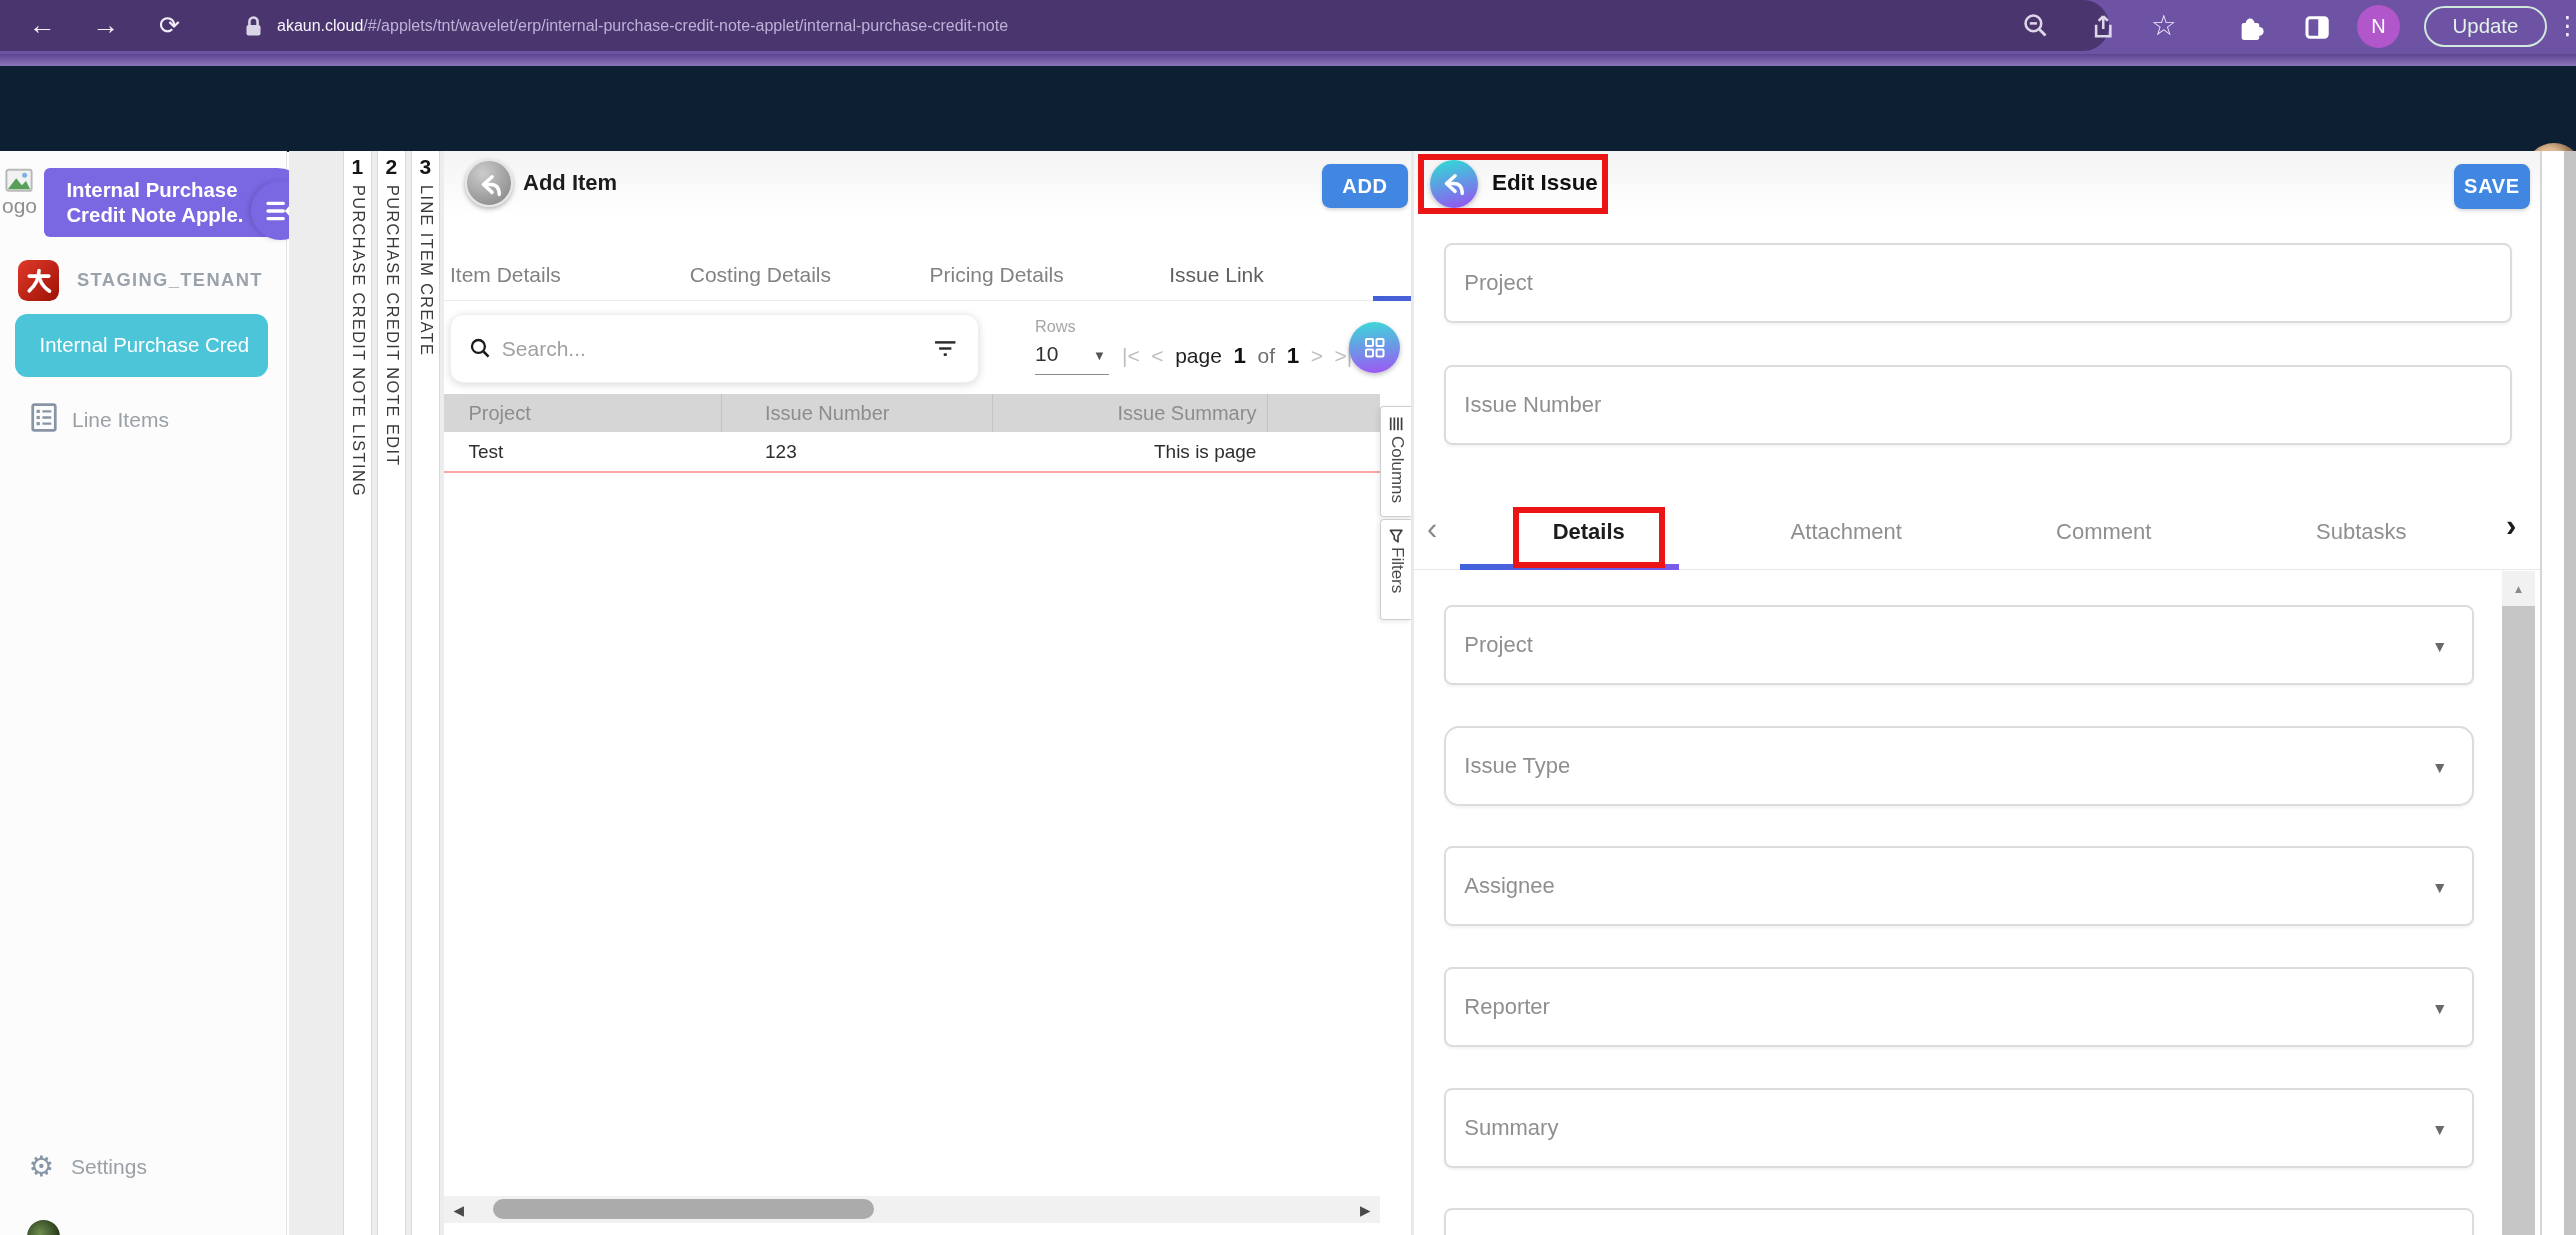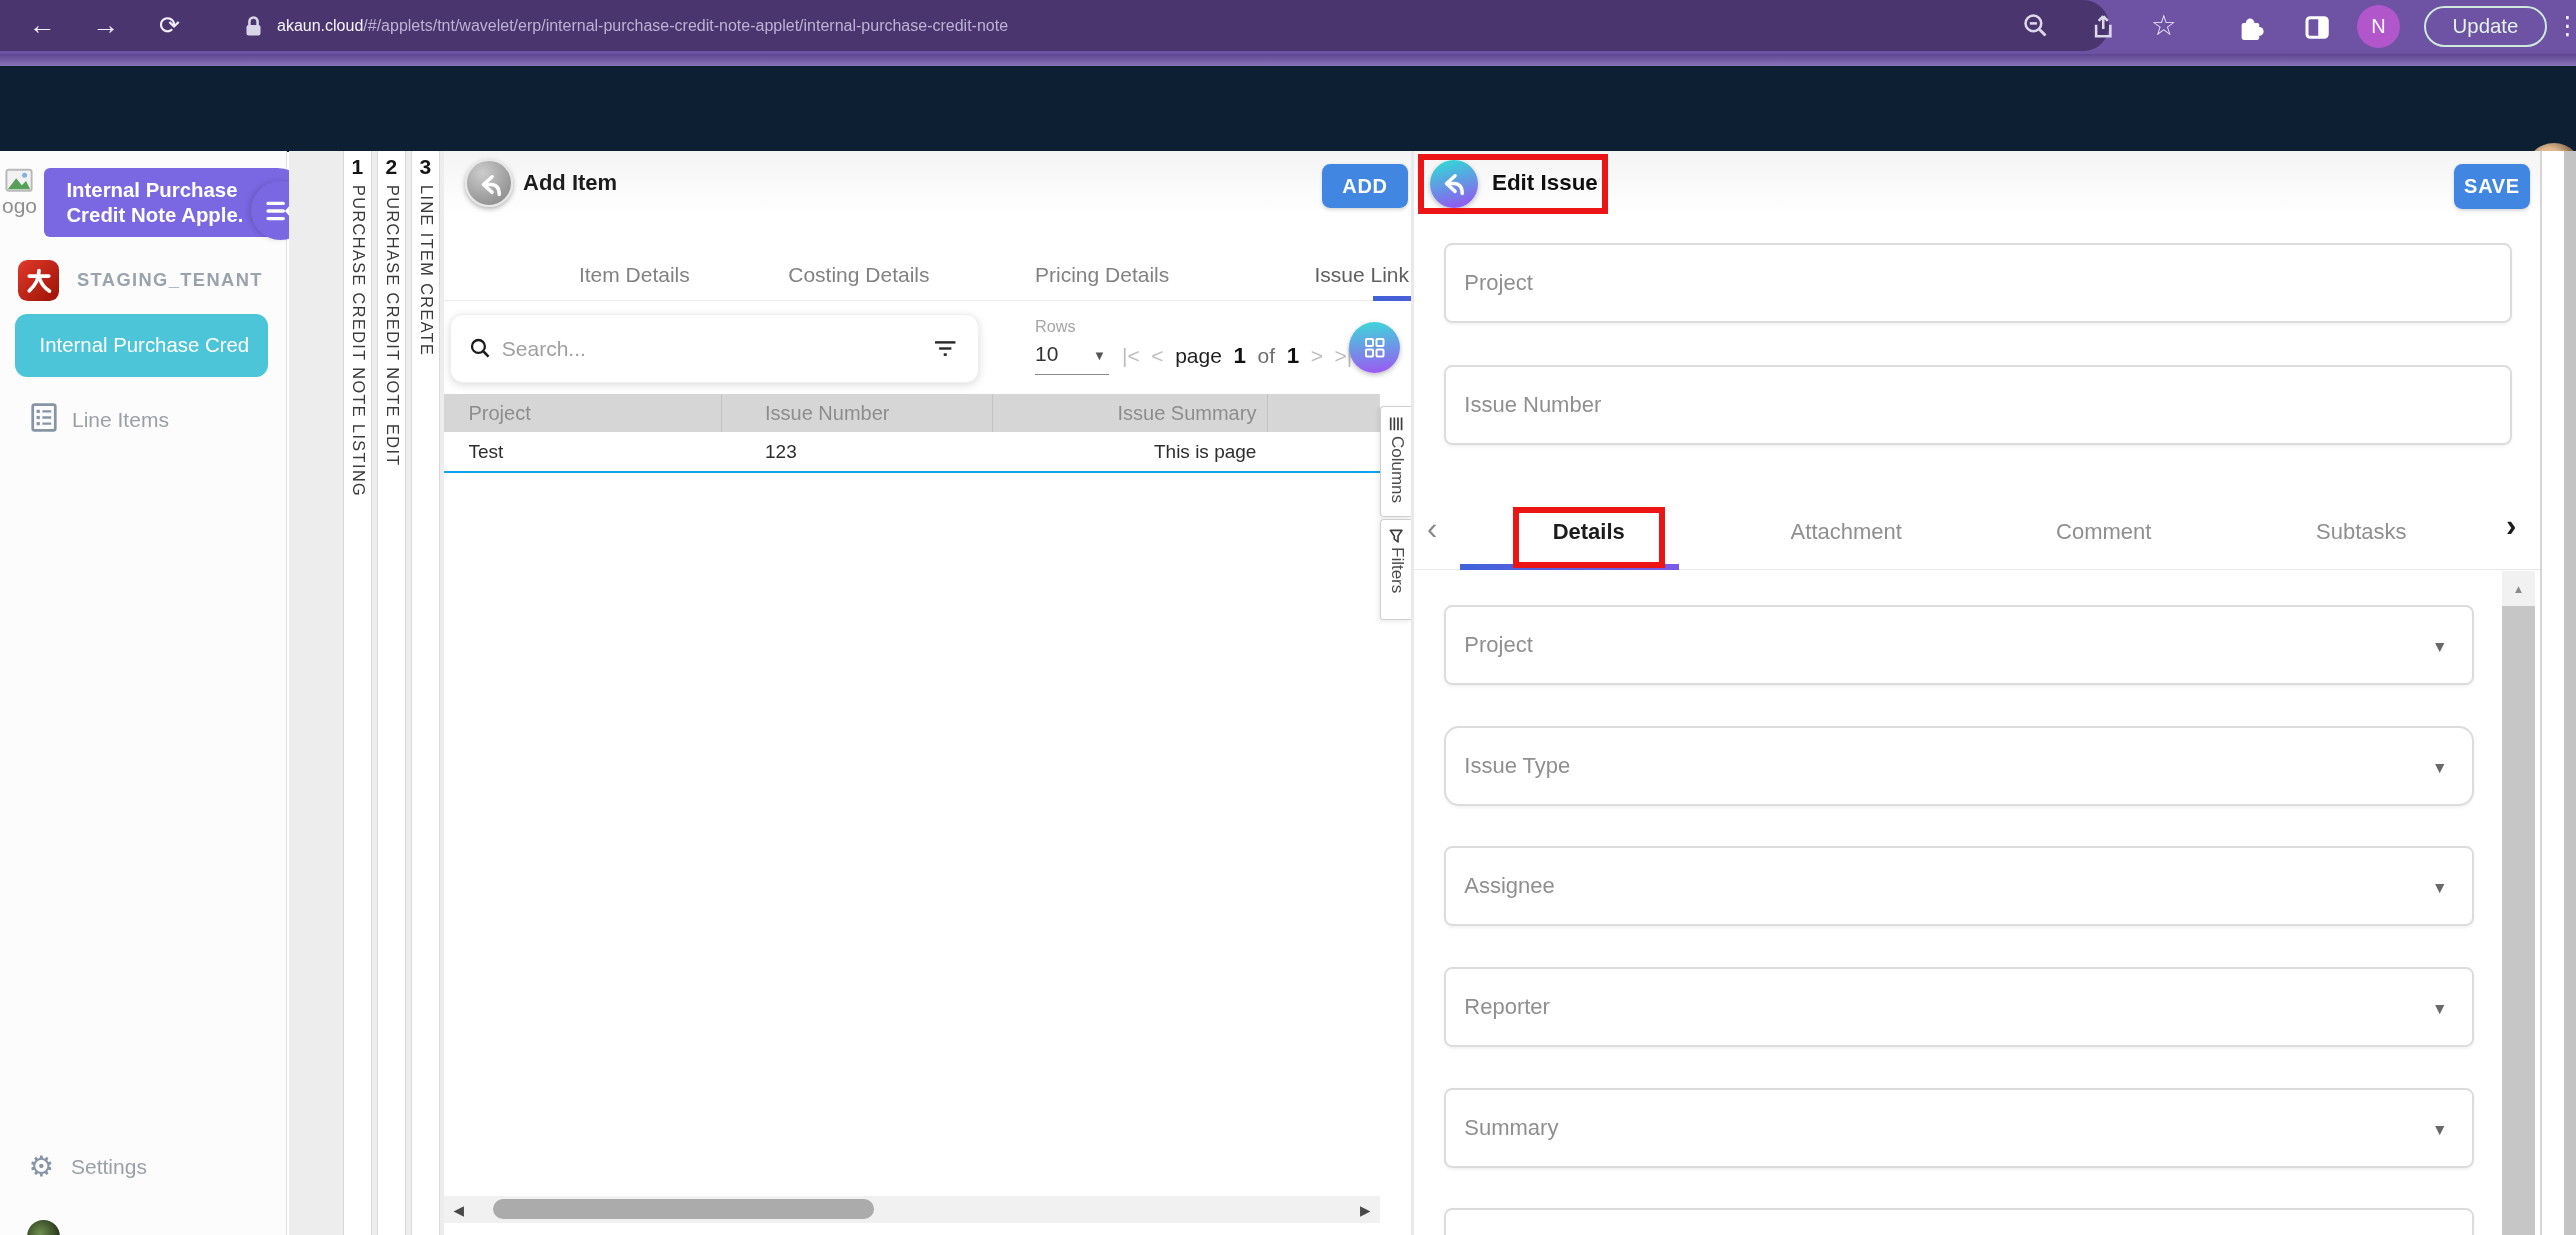--- a/index.html
+++ b/index.html
@@ -77,21 +77,21 @@
   .circle-btn { border-radius:50%; }
   #mid-back { left:465px; top:159px; width:48px; height:48px;
     background:radial-gradient(circle at 35% 28%, #cccccc, #8f8f8f 80%);
     border:2px solid #e6e6e6; box-shadow:0 2px 5.4px rgba(0,0,0,.3); }
   #mid-back svg, #right-back svg { margin:9.5px 0 0 8.2px; }
   #mid-title { left:523px; top:170px; color:#1c1c1c; font-size:22px; font-weight:600; }
   .blue-btn { background:#4187e2; border-radius:8.2px; color:#fff; font-weight:700;
     font-size:20px; text-align:center; letter-spacing:0.7px; box-shadow:0 1.4px 3.4px rgba(0,0,0,.15); }
   #add-btn { left:1322px; top:164px; width:86px; height:44px; line-height:44px; }
   #mid-tabs { left:450px; top:249px; width:959px; height:51px; display:flex; }
-  #mid-tabs .tab { flex:1; text-align:right; line-height:51px; font-size:21px; color:#828282; }
+  #mid-tabs .tab { flex:1; text-align:left; line-height:51px; font-size:21px; color:#828282; }
   #mid-tabs .tab.active { color:#5f5f5f; }
   #mid-underline { left:1373px; top:296px; width:240px; height:4.8px;
     background:linear-gradient(90deg,#4161d6,#7c5ce8); }
   #mid-divider { left:444px; top:300px; width:968px; height:1.4px; background:#ebebeb; }
   #search-card { left:450px; top:314px; width:529px; height:69px; background:#fff;
     border:0.7px solid #efefef; border-radius:13px; box-shadow:0 2px 8.2px rgba(0,0,0,.14);
     display:flex; align-items:center; padding:0 20px 0 18.3px; }
   #search-input { flex:1; border:none; outline:none; font-size:21px; color:#333; margin-left:9.5px;
     font-family:inherit; background:transparent; }
   #search-input::placeholder { color:#a0a0a0; opacity:1; }
@@ -104,21 +104,21 @@
   .pg-word { color:#1f1f1f; }
   .pg-num { color:#111; font-weight:700; font-size:22.4px; }
   .pg-of { color:#6e6e6e; }
   #grid-btn { left:1349px; top:322px; width:51px; height:51px; border-radius:50%;
     background:linear-gradient(175deg,#3fd4da 5%,#9a5bf2 95%); box-shadow:0 2px 5.4px rgba(0,0,0,.25); }
   #grid-btn svg { margin:9.5px; }
 
   
   #tbl-head { left:444px; top:394px; width:936px; height:38px; background:#d6d6d6; display:flex; }
   #tbl-row { left:444px; top:432px; width:936px; height:41px; background:#fff;
-    border-bottom:2px solid #0ea5e9; display:flex; }
+    border-bottom:2px solid #fca5a5; display:flex; }
   .c1 { width:278px; padding-left:24.5px; }
   .c2 { width:271px; padding-left:43px; }
   .c3 { width:275px; text-align:right; padding-right:11.6px; }
   .c4 { flex:1; }
   #tbl-head div { line-height:38px; font-size:20px; color:#8d8d8d; }
   #tbl-row div { line-height:39px; font-size:19px; color:#2e2e2e; }
   .vsep { position:absolute; top:394px; width:1.4px; height:38px; background:#c4c4c4; }
   #hscroll { left:444px; top:1196px; width:936px; height:26.5px; background:#f1f1f1; }
   .hs-arrow { position:absolute; top:6.1px; color:#4a4a4a; font-size:13.6px; }
   #hs-thumb { position:absolute; left:49px; top:3.4px; width:381px; height:20px; background:#ababab; border-radius:10.2px; }

